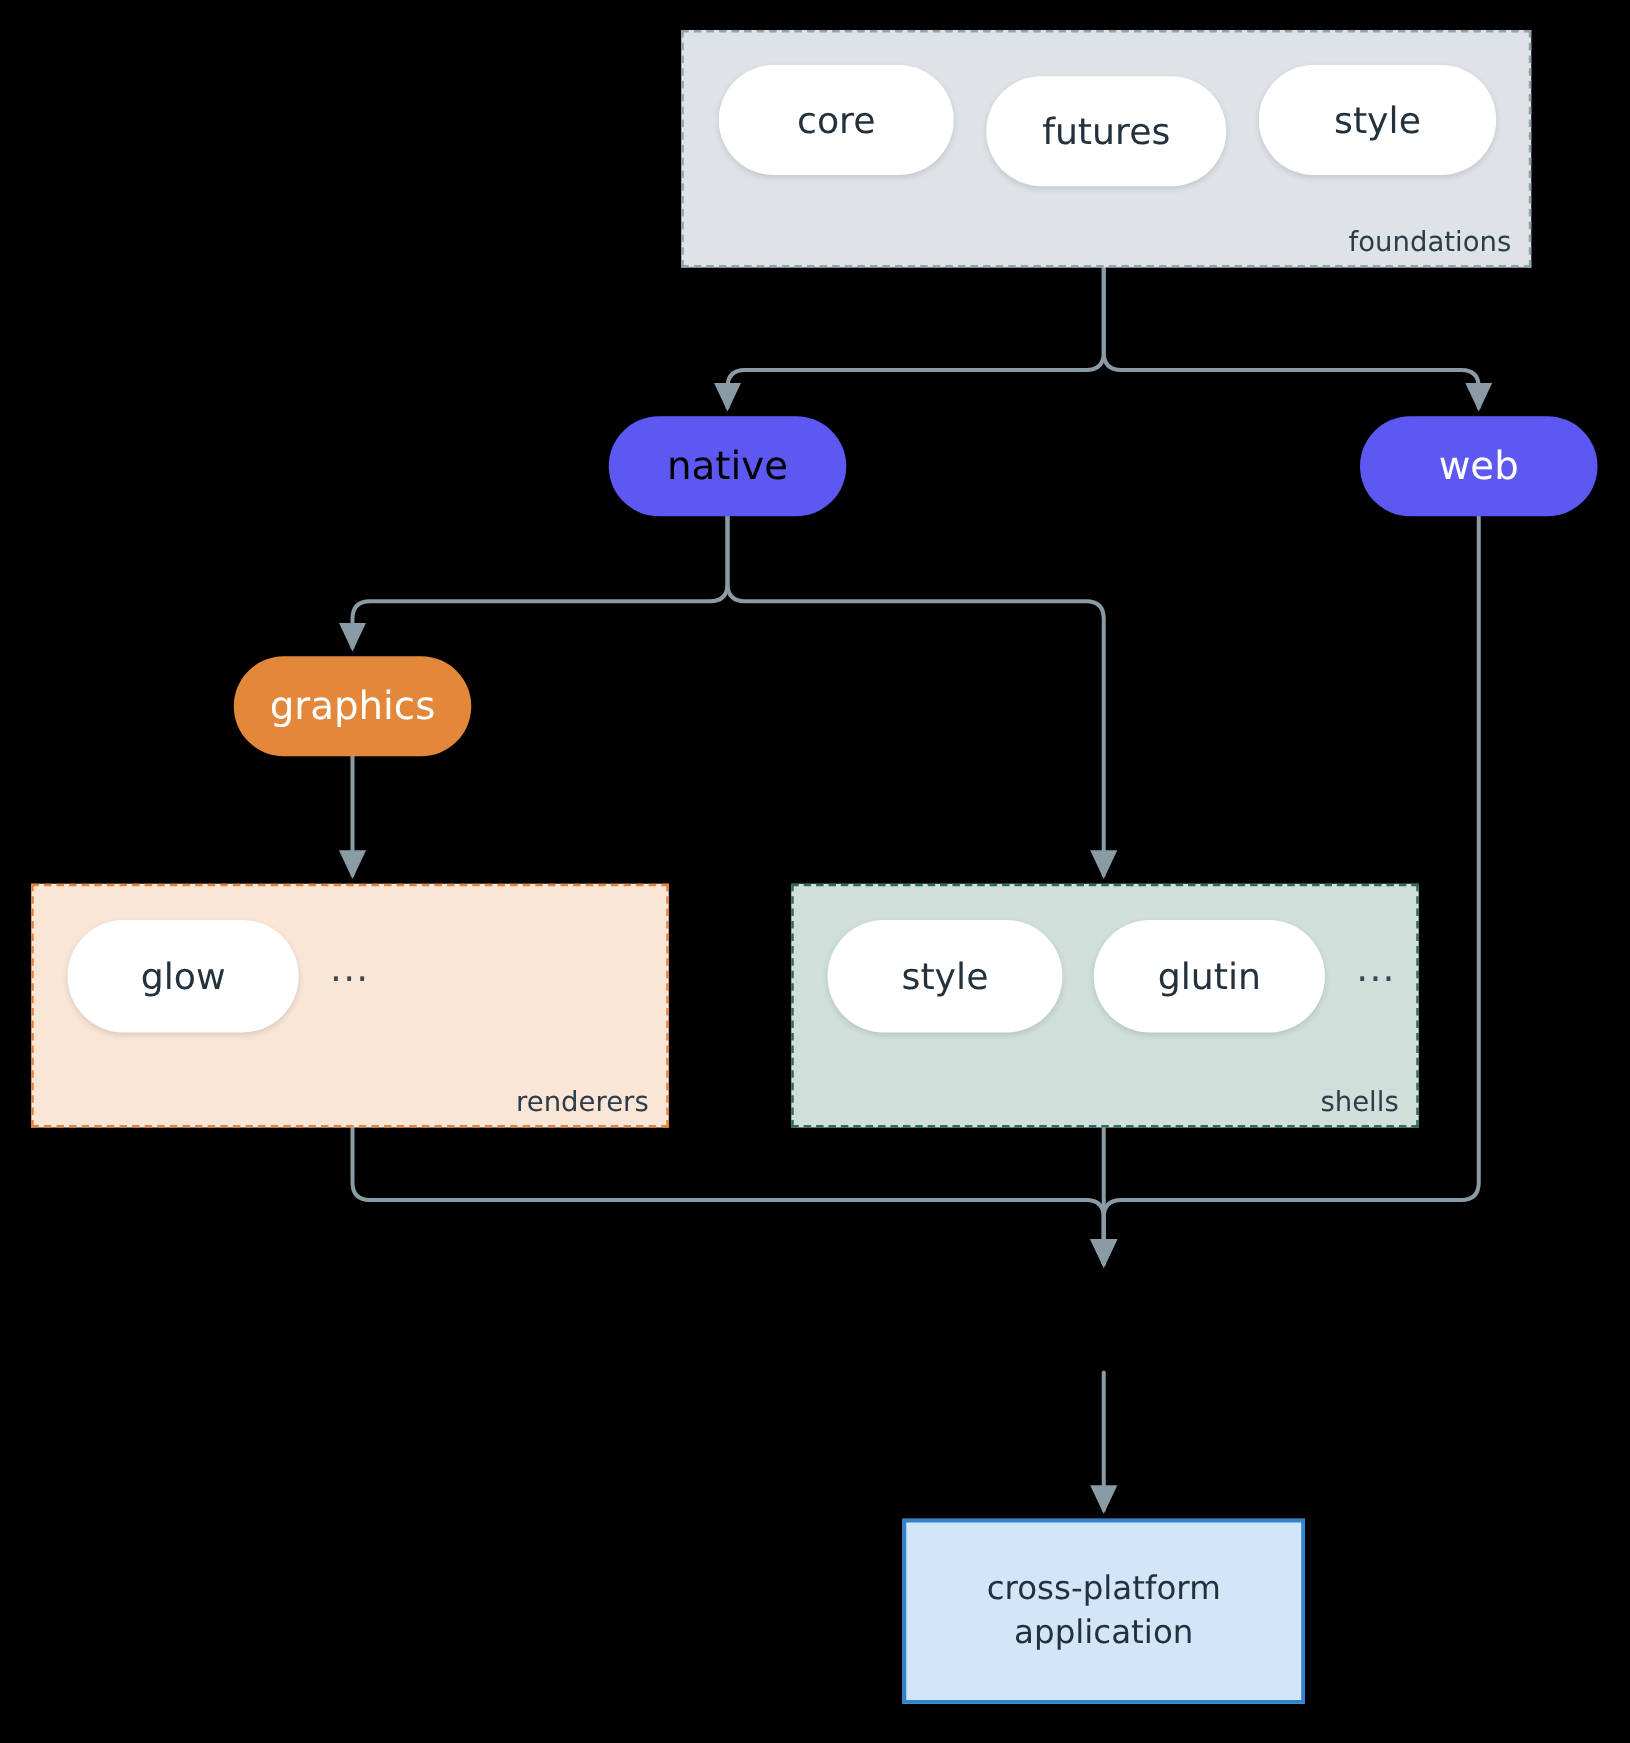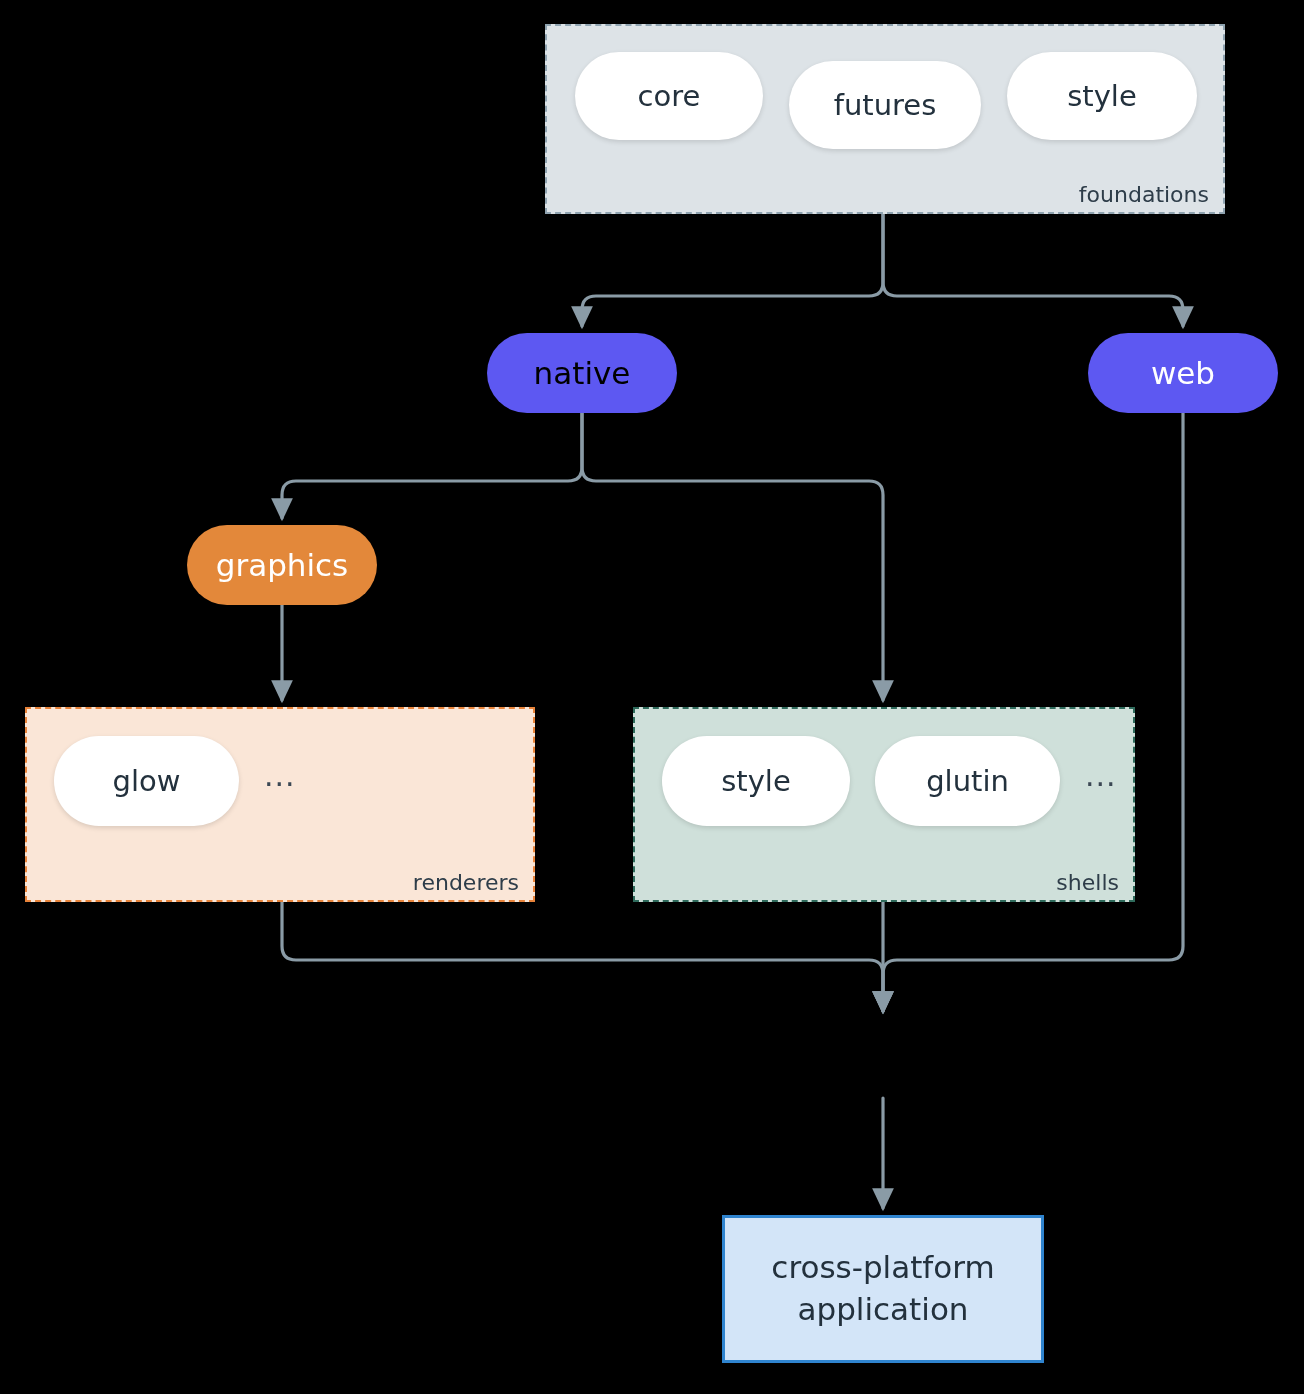--- a/index.html
+++ b/index.html
@@ -85,21 +85,21 @@
   }
 
   
   .rect-node {
     position: absolute;
     display: flex;
     flex-direction: column;
     align-items: center;
     justify-content: center;
     box-sizing: border-box;
-    font-size: 31px;
+    font-size: 26px;
     color: #23313d;
     line-height: 1.35;
     text-align: center;
   }
 </style>
 </head>
 <body>
 
 <div id="diagram" style="background: rgb(0, 0, 0);">
 

